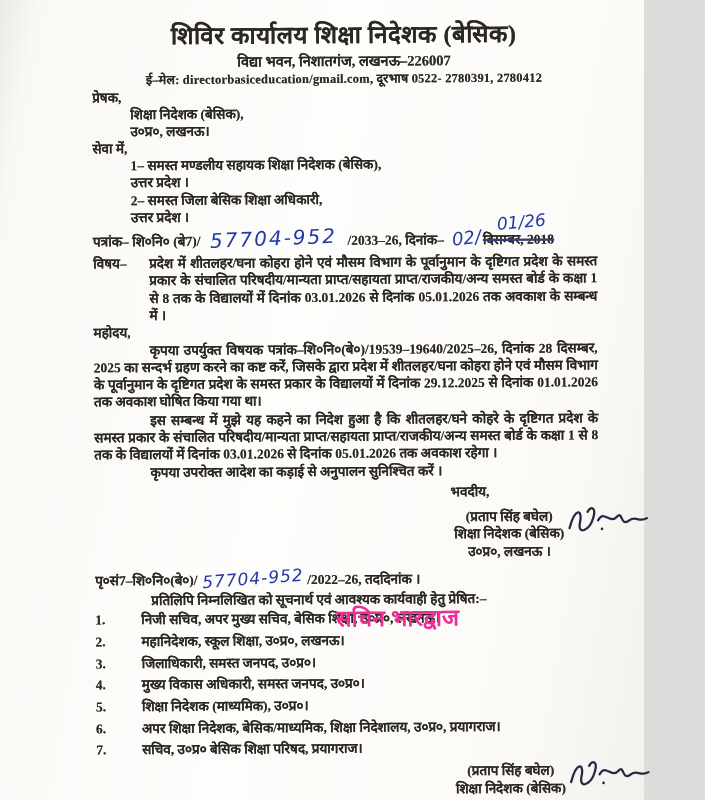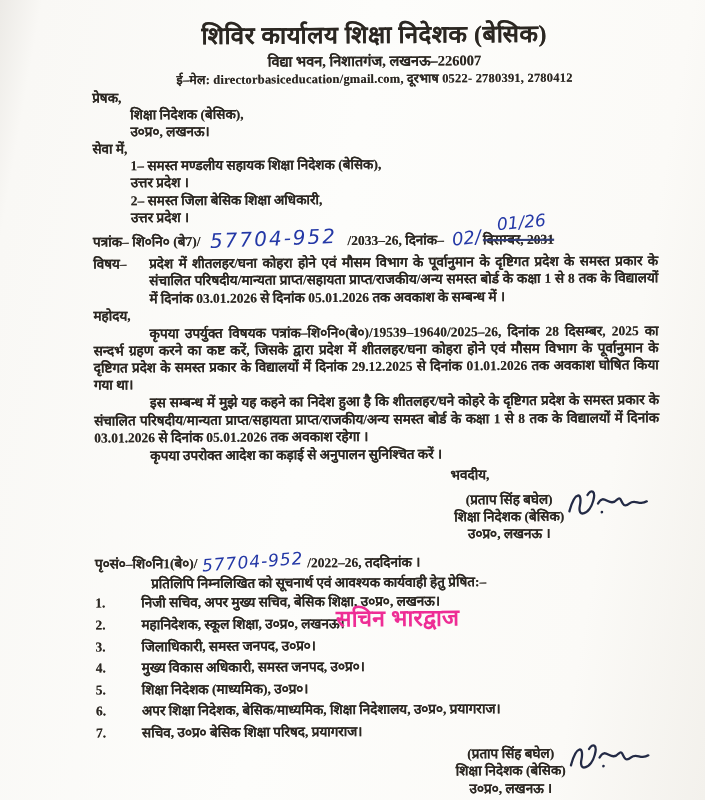--- a/index.html
+++ b/index.html
@@ -1,21 +1,21 @@
 <!DOCTYPE html>
 <html><head>
 <meta charset="utf-8">
 <style>
   html,body{margin:0;padding:0;}
   body{
     width:705px;height:800px;overflow:hidden;background:#dcdcda;
     font-family:"Liberation Serif","DejaVu Serif",serif;
   }
   .page{
-    position:relative;width:705px;height:800px;box-sizing:border-box;
+    position:relative;width:644px;height:800px;box-sizing:border-box;
     background:linear-gradient(100deg,#eceae6 0%,#f9f8f5 5%,#fdfdfb 45%,#fbfaf7 82%,#f3f1ec 100%);
     color:#2b2722;
   }
   .letter{
     position:absolute;inset:0;box-sizing:border-box;
     padding:20px 46px 0 94px;
     transform:rotate(-0.35deg);
     font-size:13.5px;line-height:1.27;font-weight:600;
     text-shadow:0 0 .5px rgba(46,40,33,.65);
   }
@@ -76,21 +76,21 @@
     <div class="blk ind1">2– समस्त जिला बेसिक शिक्षा अधिकारी,</div>
     <div class="blk ind1">उत्तर प्रदेश ।</div>
 
     <div class="refline">
       <span>पत्रांक– शि०नि० (बे7)/</span>
       <span class="hw hw-num">57704-952</span>
       <span>/2033–26, दिनांक–</span>
       <span class="hw hw-day">02/</span>
       <span class="datewrap">
         <span class="hw hw-rest">01/26</span>
-        <span class="struck">दिसम्बर, 2031</span>
+        <span class="struck">दिसम्बर, 2018</span>
       </span>
     </div>
 
     <div class="subject">
       <span class="lbl">विषय–</span>
       <span class="txt">प्रदेश में शीतलहर/घना कोहरा होने एवं मौसम विभाग के पूर्वानुमान के दृष्टिगत प्रदेश के समस्त प्रकार के संचालित परिषदीय/मान्यता प्राप्त/सहायता प्राप्त/राजकीय/अन्य समस्त बोर्ड के कक्षा 1 से 8 तक के विद्यालयों में दिनांक 03.01.2026 से दिनांक 05.01.2026 तक अवकाश के सम्बन्ध में ।</span>
     </div>
 
     <div class="blk">महोदय,</div>
     <p class="para">कृपया उपर्युक्त विषयक पत्रांक–शि०नि०(बे०)/19539–19640/2025–26, दिनांक 28 दिसम्बर, 2025 का सन्दर्भ ग्रहण करने का कष्ट करें, जिसके द्वारा प्रदेश में शीतलहर/घना कोहरा होने एवं मौसम विभाग के पूर्वानुमान के दृष्टिगत प्रदेश के समस्त प्रकार के विद्यालयों में दिनांक 29.12.2025 से दिनांक 01.01.2026 तक अवकाश घोषित किया गया था।</p>
@@ -103,21 +103,21 @@
       <svg class="scrawl" viewBox="0 0 90 46">
         <path d="M6 30 C 12 8, 20 10, 17 24 C 14 38, 27 33, 31 19 C 34 9, 29 6, 25 13 M 36 22 C 42 10, 48 27, 56 18 C 62 12, 59 30, 69 22 C 75 17, 79 25, 87 20" fill="none" stroke="#232a45" stroke-width="2.4" stroke-linecap="round"></path>
         <circle cx="40" cy="31" r="1.4" fill="#232a45"></circle>
       </svg>
       <div>(प्रताप सिंह बघेल)</div>
       <div>शिक्षा निदेशक (बेसिक)</div>
       <div>उ०प्र०, लखनऊ ।</div>
     </div>
 
     <div class="endline">
-      <span>पृ०सं०–शि०नि1(बे०)/</span>
+      <span>पृ०सं7–शि०नि०(बे०)/</span>
       <span class="hw hw-num2">57704-952</span>
       <span>/2022–26, तददिनांक ।</span>
     </div>
     <div class="copyline">प्रतिलिपि निम्नलिखित को सूचनार्थ एवं आवश्यक कार्यवाही हेतु प्रेषित:–</div>
 
     <div class="dist">
       <div class="row">
         <span class="num">1.</span>
         <span class="txt">निजी सचिव, अपर मुख्य सचिव, बेसिक शिक्षा, उ०प्र०, लखनऊ।</span>
       </div>

